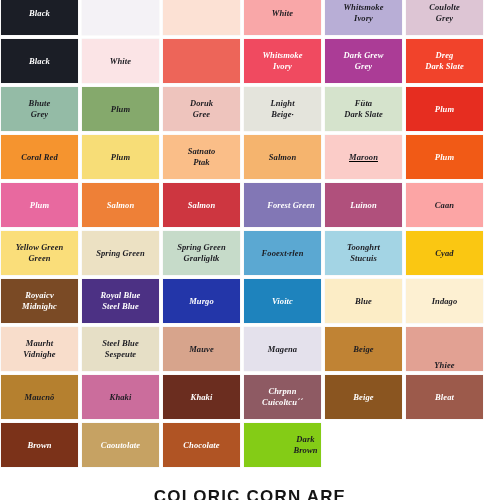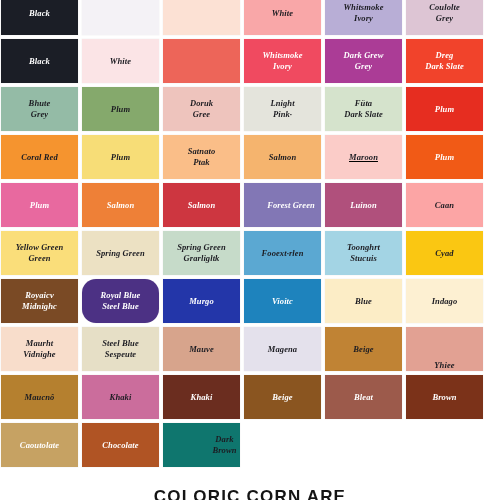--- a/index.html
+++ b/index.html
@@ -132,21 +132,21 @@
       </div>
       <div class="swatch" style="background-color: rgb(133, 169, 108);">
         <span class="swatch-label dark-text">Plum</span>
       </div>
       <div class="swatch" style="background-color: rgb(238, 196, 189);">
         <span class="swatch-label dark-text">Doruk
 Gree</span>
       </div>
       <div class="swatch" style="background-color: rgb(228, 228, 220);">
         <span class="swatch-label dark-text">Lnight
-Pink·</span>
+Beige·</span>
       </div>
       <div class="swatch" style="background-color: rgb(213, 227, 204);">
         <span class="swatch-label dark-text">Füta
 Dark Slate</span>
       </div>
       <div class="swatch" style="background-color: rgb(230, 45, 32);">
         <span class="swatch-label light-text">Plum</span>
       </div>
       <div class="swatch" style="background-color: rgb(245, 148, 47);">
         <span class="swatch-label dark-text">Coral Red</span>
@@ -203,21 +203,21 @@
         <span class="swatch-label dark-text">Toonghrt
 Stucuis</span>
       </div>
       <div class="swatch" style="background-color: rgb(250, 199, 18);">
         <span class="swatch-label dark-text">Cyad</span>
       </div>
       <div class="swatch" style="background-color: rgb(122, 74, 37);">
         <span class="swatch-label light-text">Royaicv
 Midnighc</span>
       </div>
-      <div class="swatch" style="background-color: rgb(76, 49, 132); border-radius: 14px;">
+      <div class="swatch" style="background-color: rgb(76, 49, 132);">
         <span class="swatch-label light-text">Royal Blue
 Steel Blue</span>
       </div>
       <div class="swatch" style="background-color: rgb(35, 54, 169);">
         <span class="swatch-label light-text">Murgo</span>
       </div>
       <div class="swatch" style="background-color: rgb(30, 131, 189);">
         <span class="swatch-label light-text">Vioitc</span>
       </div>
       <div class="swatch" style="background-color: rgb(252, 237, 198);">
@@ -248,35 +248,39 @@
       </div>
       <div class="swatch" style="background-color: rgb(181, 128, 47);">
         <span class="swatch-label dark-text">Maucnô</span>
       </div>
       <div class="swatch" style="background-color: rgb(203, 109, 156);">
         <span class="swatch-label dark-text">Khaki</span>
       </div>
       <div class="swatch" style="background-color: rgb(107, 45, 31);">
         <span class="swatch-label light-text">Khaki</span>
       </div>
+      <div class="swatch" style="background-color: rgb(142, 90, 99);">
+        <span class="swatch-label light-text">Chrpnn
+Cuicoltcu´´</span>
+      </div>
       <div class="swatch" style="background-color: rgb(138, 85, 32);">
         <span class="swatch-label light-text">Beige</span>
       </div>
       <div class="swatch" style="background-color: rgb(156, 90, 75);">
         <span class="swatch-label light-text">Bleat</span>
       </div>
       <div class="swatch" style="background-color: rgb(123, 50, 25);">
         <span class="swatch-label light-text">Brown</span>
       </div>
       <div class="swatch" style="background-color: rgb(198, 162, 99);">
         <span class="swatch-label light-text">Caoutolate</span>
       </div>
       <div class="swatch" style="background-color: rgb(176, 84, 36);">
         <span class="swatch-label light-text">Chocolate</span>
       </div>
-      <div class="swatch" style="background-color: #0f766e; padding-left: 46px;">
+      <div class="swatch" style="background-color: #84cc16; padding-left: 46px;">
         <span class="swatch-label dark-text">Dark Brown</span>
       </div>
     </div>
 
   <div id="caption">COLORIC CORN ARE</div>
 
 </div>
 
 </body></html>

